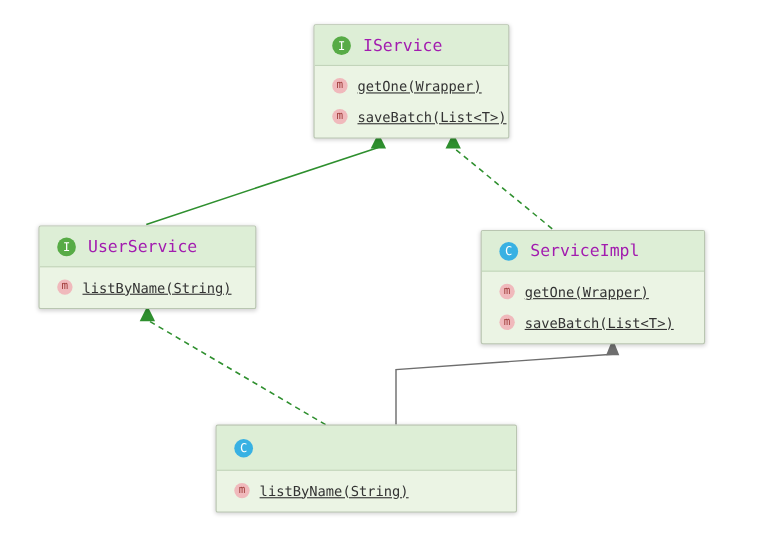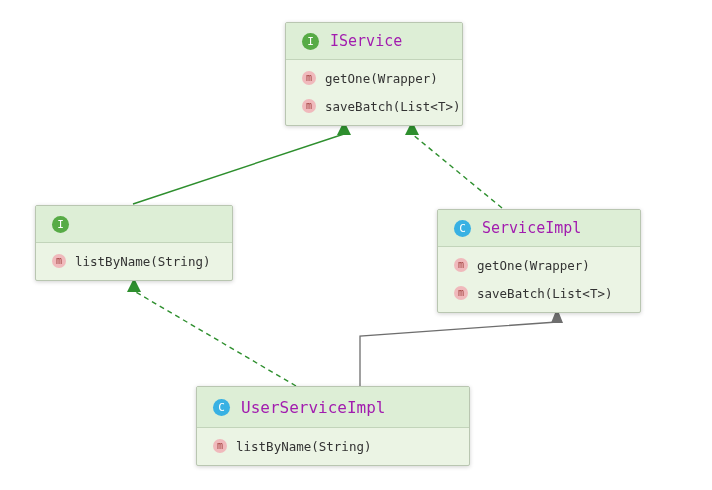--- a/index.html
+++ b/index.html
@@ -76,21 +76,21 @@
     width: 14px;
     height: 14px;
     border-radius: 50%;
     background: #f0b9bc;
     color: #a2403e;
     font-size: 10px;
     line-height: 14px;
     text-align: center;
   }
   .node-title { color: #a21caf; }
-  .method-label { color: #333333; }
+  .method-label { color: #333333; text-decoration: underline; }
 </style>
 </head>
 <body>
 
 <div class="canvas">
 
   <svg class="edges" width="712" height="490" viewBox="0 0 712 490">
 
     <line x1="133" y1="204" x2="344" y2="134" stroke="#2e8f2e" stroke-width="1.4"></line>
     <polygon points="344,121 337,135 351,135" fill="#2e8f2e"></polygon>
@@ -118,20 +118,21 @@
       <div class="method-row">
         <span class="m-badge">m</span>
         <span class="method-label">saveBatch(List&lt;T&gt;)</span>
       </div>
     </div>
   </div>
 
   <div class="node" style="left:35px; top:205px; width:196px;">
     <div class="node-header">
       <span class="badge badge-interface">I</span>
+      <span class="node-title">UserService</span>
     </div>
     <div class="node-body">
       <div class="method-row">
         <span class="m-badge">m</span>
         <span class="method-label">listByName(String)</span>
       </div>
     </div>
   </div>
 
   <div class="node" style="left:437px; top:209px; width:202px;">
@@ -147,21 +148,20 @@
       <div class="method-row">
         <span class="m-badge">m</span>
         <span class="method-label">saveBatch(List&lt;T&gt;)</span>
       </div>
     </div>
   </div>
 
   <div class="node" style="left:196px; top:386px; width:272px;">
     <div class="node-header big">
       <span class="badge badge-class">C</span>
-      <span class="node-title">UserServiceImpl</span>
     </div>
     <div class="node-body">
       <div class="method-row">
         <span class="m-badge">m</span>
         <span class="method-label">listByName(String)</span>
       </div>
     </div>
   </div>
 
 </div>

